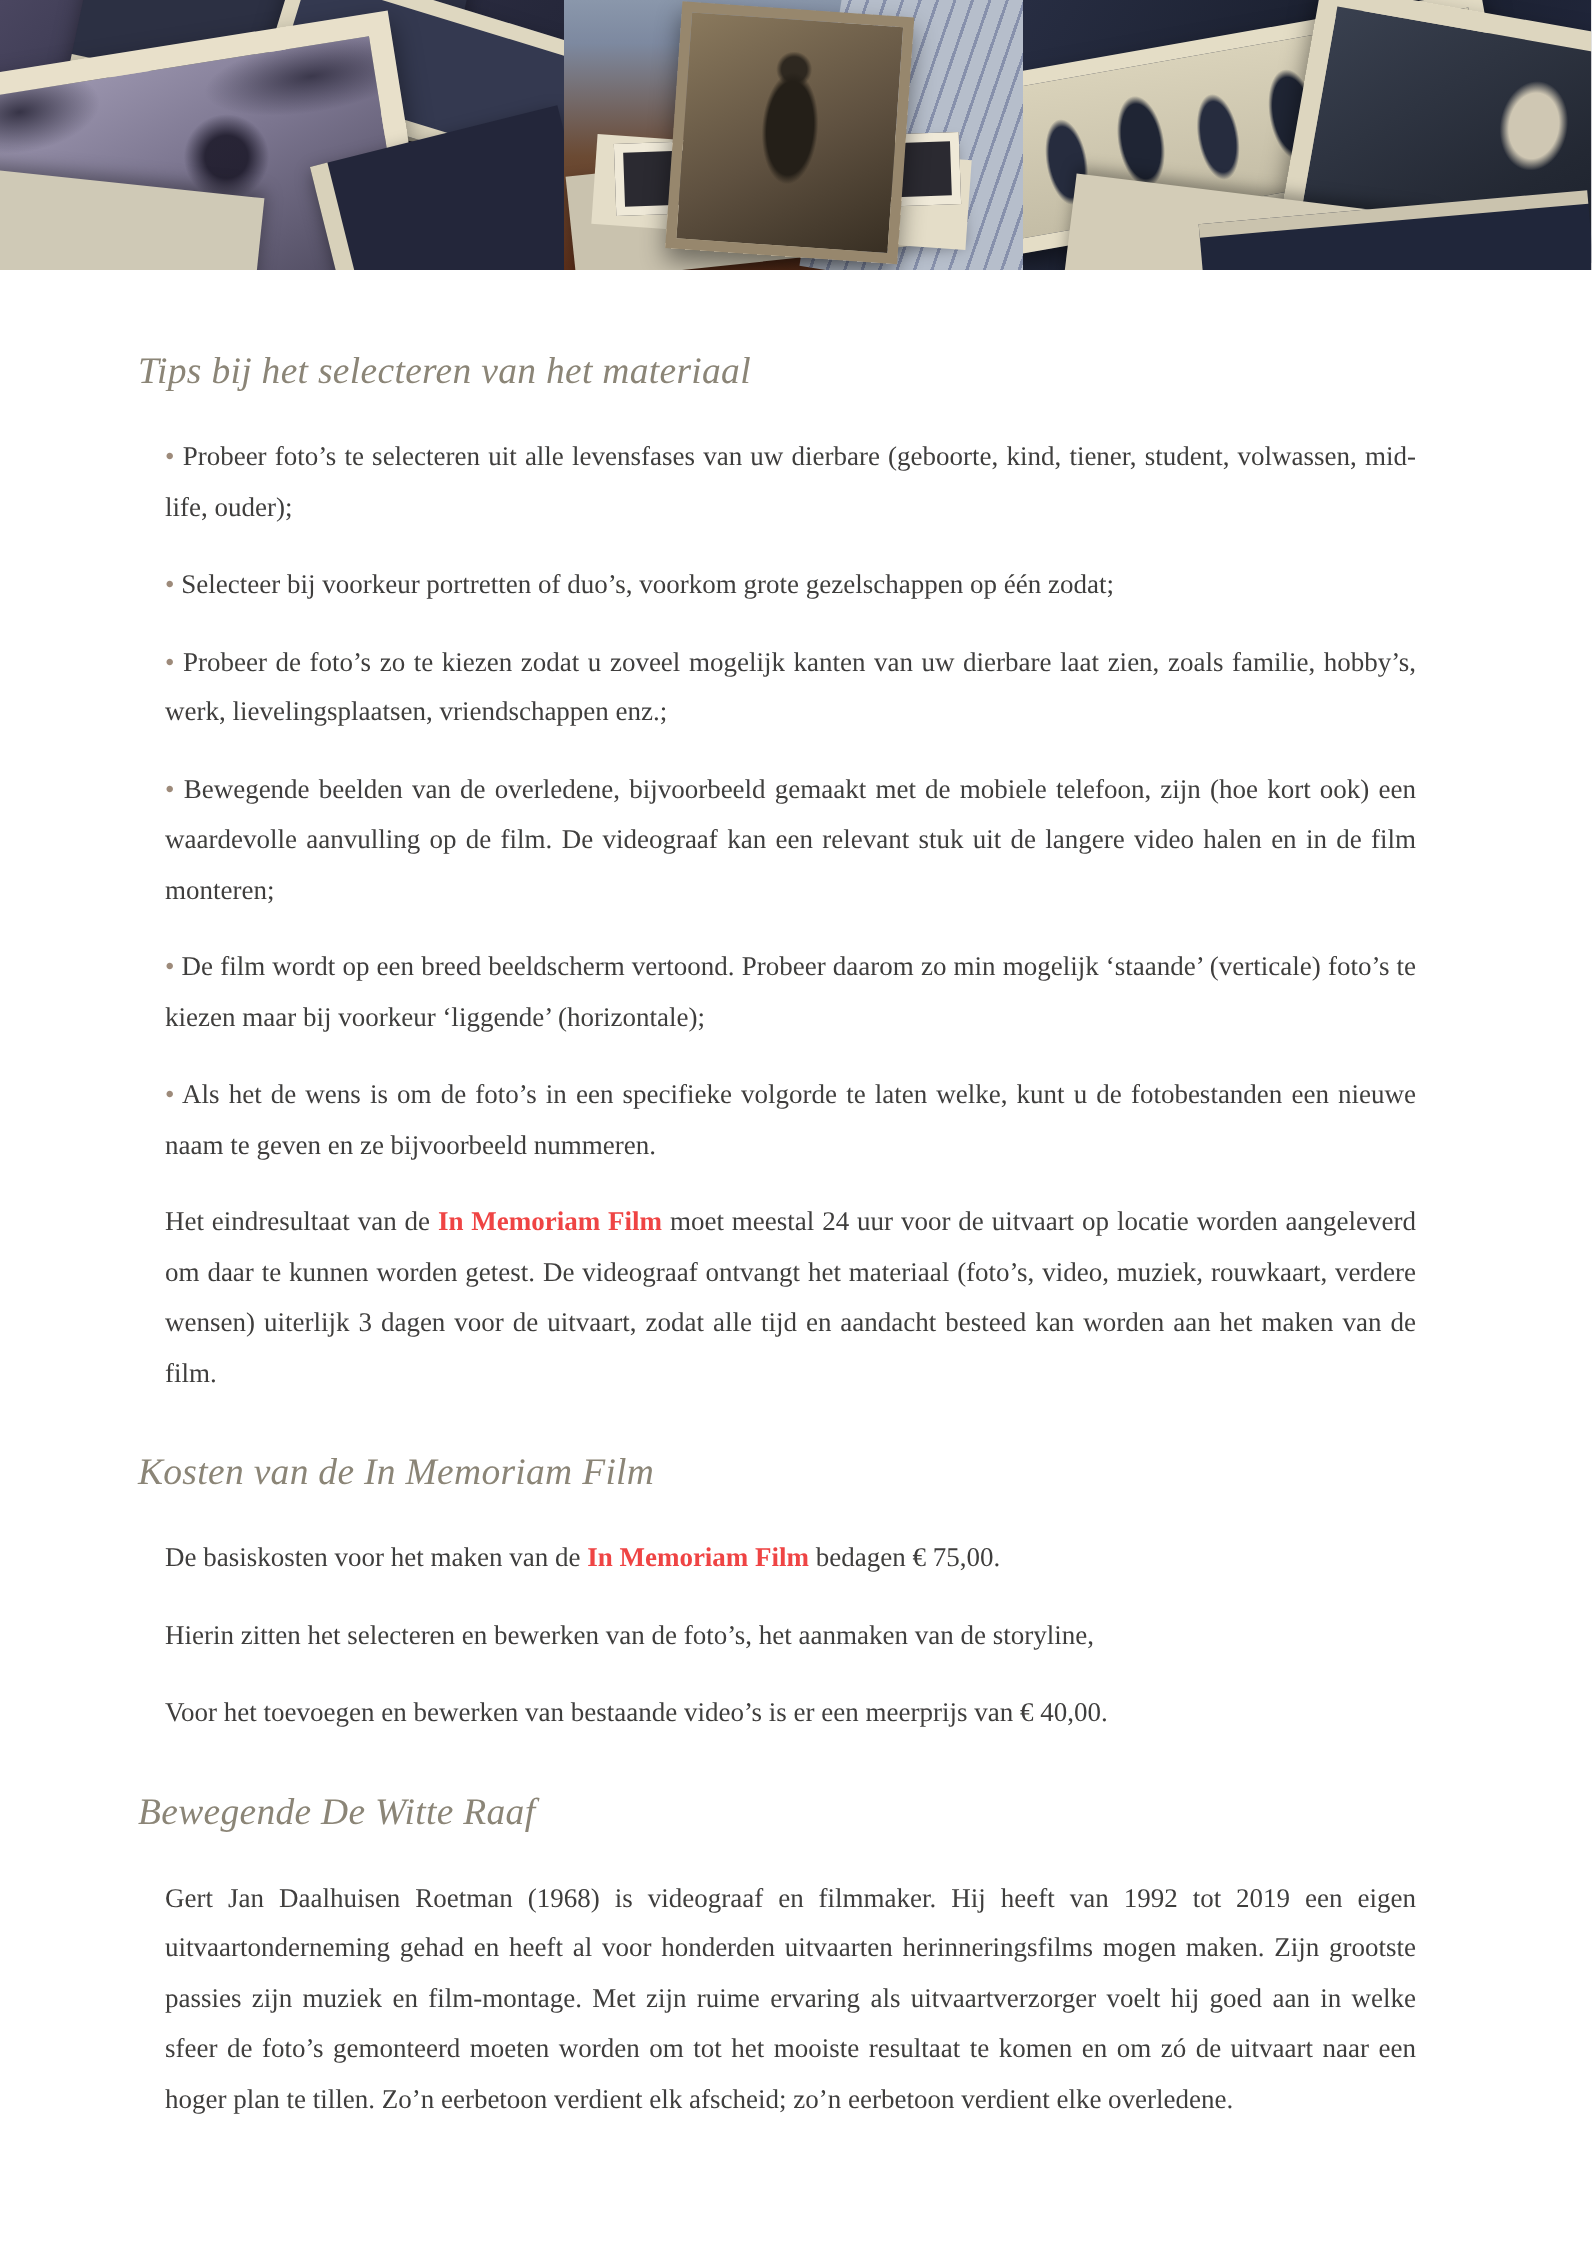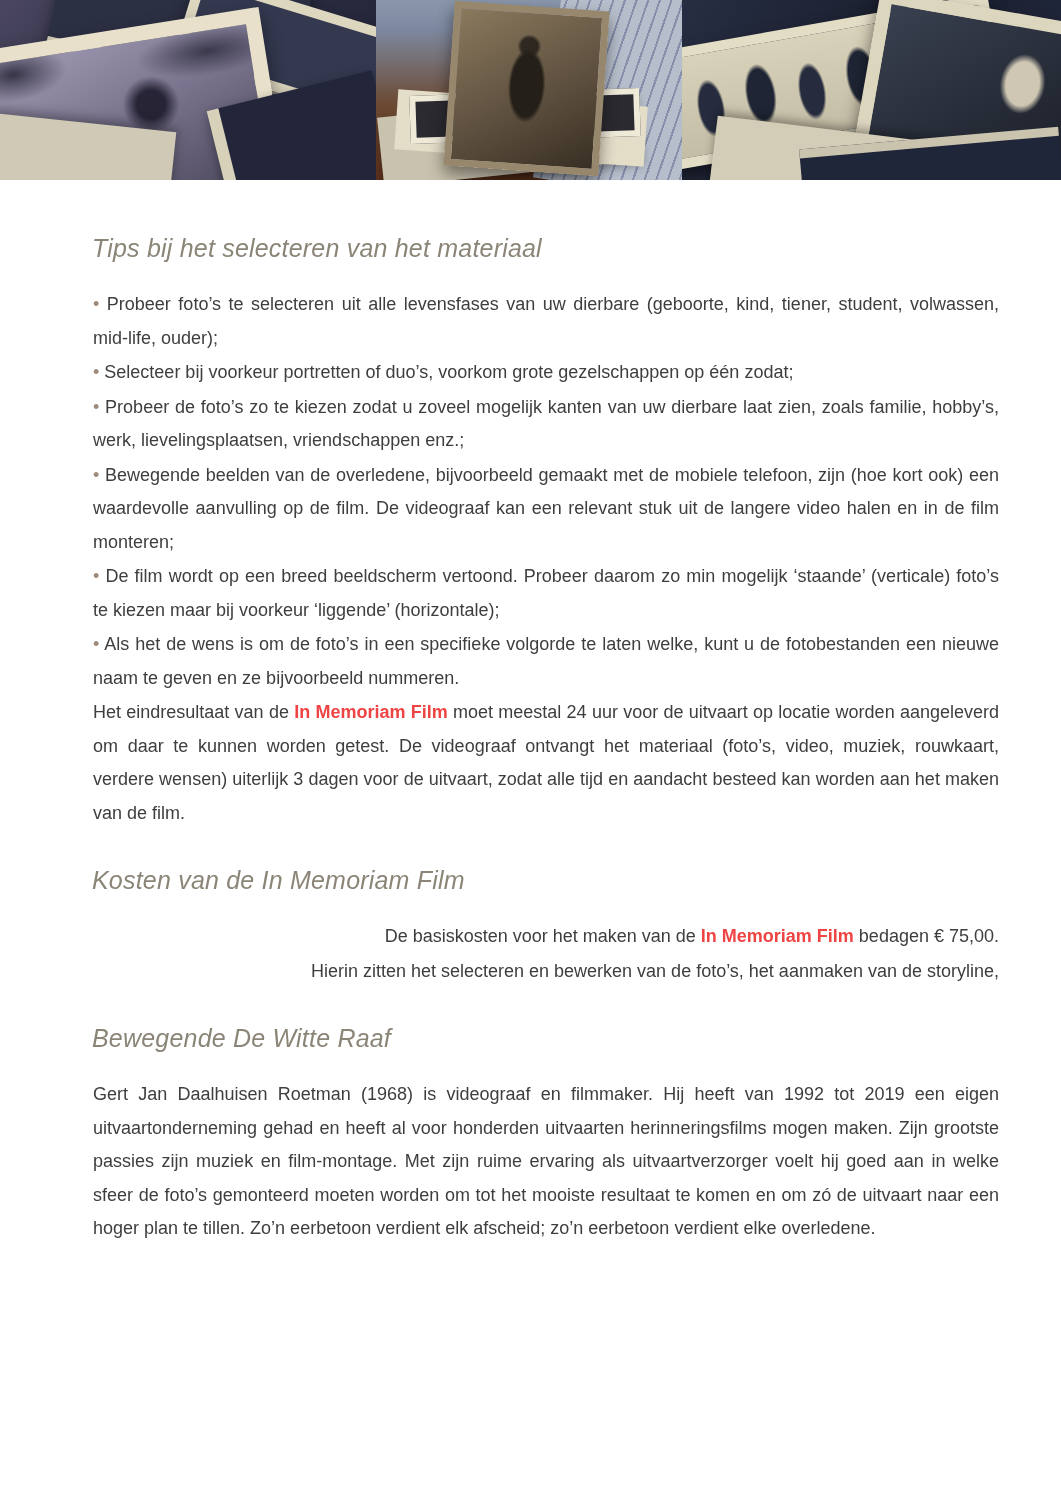--- a/index.html
+++ b/index.html
@@ -63,40 +63,40 @@
       linear-gradient(180deg, #d9d2ba 0%, #c4bda6 100%); }
   .ph-right-photo { right: -34px; top: 8px; width: 230px; height: 165px; transform: rotate(10deg);
     border: 13px solid #ddd6bf; box-shadow: 0 8px 16px rgba(0,0,0,.5);
     background:
       radial-gradient(ellipse 30px 40px at 70% 40%, #cfc7b3 0 55%, transparent 75%),
       linear-gradient(140deg, #39404f 0%, #232833 70%, #1c212c 100%); }
   .ph-sc1 { bottom: -30px; left: 30px; width: 240px; height: 80px; transform: rotate(7deg); background: #d3ccb7; box-shadow: 0 -4px 10px rgba(0,0,0,.35); }
   .ph-sc2 { bottom: -36px; left: 120px; width: 260px; height: 78px; transform: rotate(-5deg); background: #20263a; border-top: 9px solid #cac3ae; }
 
   
-  .content { padding: 54px 61px 0 92px; }
+  .content { padding: 54px 99px 0 92px; font-family: Liberation Serif, serif; }
   .section-heading {
     font-style: italic;
     font-weight: 400;
     font-size: 25px;
     line-height: 28px;
     color: #8b8577;
     letter-spacing: 0.2px;
     margin: 36px 0 26px 0;
   }
   .section-heading.first { margin-top: 0; }
   .body-text {
     font-size: 18px;
     line-height: 33.5px;
     color: #3f3e3d;
-    margin: 1px;
+    margin: 18px;
     text-align: justify;
     hyphens: manual;
   }
-  .body-text.no-justify { text-align: right; }
+  .body-text.no-justify { text-align: left; }
   .dot { color: #9d8a7a; }
   .accent { color: #ef4444; font-weight: 700; }
 </style>
 </head>
 <body>
 
 <div class="header-strip">
   <div class="photo-panel panel-left">
     <div class="shape ph-top-dark"></div>
     <div class="shape ph-strip-tr"></div>
@@ -129,17 +129,18 @@
     <p class="body-text"><span class="dot">•</span> <span>Bewegende beelden van de overledene, bijvoorbeeld gemaakt met de mobiele telefoon, zijn (hoe kort ook) een waardevolle aanvulling op de film. De videograaf kan een relevant stuk uit de langere video halen en in de film monteren;</span></p>
     <p class="body-text"><span class="dot">•</span> <span>De film wordt op een breed beeldscherm vertoond. Probeer daarom zo min mogelijk ‘staande’ (verticale) foto’s te kiezen maar bij voorkeur ‘liggende’ (horizontale);</span></p>
     <p class="body-text"><span class="dot">•</span> <span>Als het de wens is om de foto’s in een specifieke volgorde te laten welke, kunt u de fotobestan­den een nieuwe naam te geven en ze bijvoorbeeld nummeren.</span></p>
   </div>
 
   <p class="body-text"><span>Het eindresultaat van de </span><span class="accent">In Memoriam Film</span><span> moet meestal 24 uur voor de uitvaart op locatie worden aangeleverd om daar te kunnen worden getest. De videograaf ontvangt het materiaal (foto’s, video, muziek, rouwkaart, verdere wensen) uiterlijk 3 dagen voor de uitvaart, zodat alle tijd en aandacht besteed kan worden aan het maken van de film.</span></p>
 
   <h2 class="section-heading">Kosten van de In Memoriam Film</h2>
   <p class="body-text no-justify"><span>De basiskosten voor het maken van de </span><span class="accent">In Memoriam Film</span><span> bedagen € 75,00.</span></p>
   <p class="body-text no-justify">Hierin zitten het selecteren en bewerken van de foto’s, het aanmaken van de storyline,</p>
+  <p class="body-text no-justify">Voor het toevoegen en bewerken van bestaande video’s is er een meerprijs van € 40,00.</p>
 
   <h2 class="section-heading">Bewegende De Witte Raaf</h2>
   <p class="body-text">Gert Jan Daalhuisen Roetman (1968) is videograaf en filmmaker. Hij heeft van 1992 tot 2019 een eigen uitvaartonderneming gehad en heeft al voor honderden uitvaarten herinnerings­films mogen maken. Zijn grootste passies zijn muziek en film-montage. Met zijn ruime ervaring als uitvaartverzorger voelt hij goed aan in welke sfeer de foto’s gemonteerd moeten worden om tot het mooiste resultaat te komen en om zó de uitvaart naar een hoger plan te tillen. Zo’n eerbetoon verdient elk afscheid; zo’n eerbetoon verdient elke overledene.</p>
 
 </div>
 
 </body></html>

